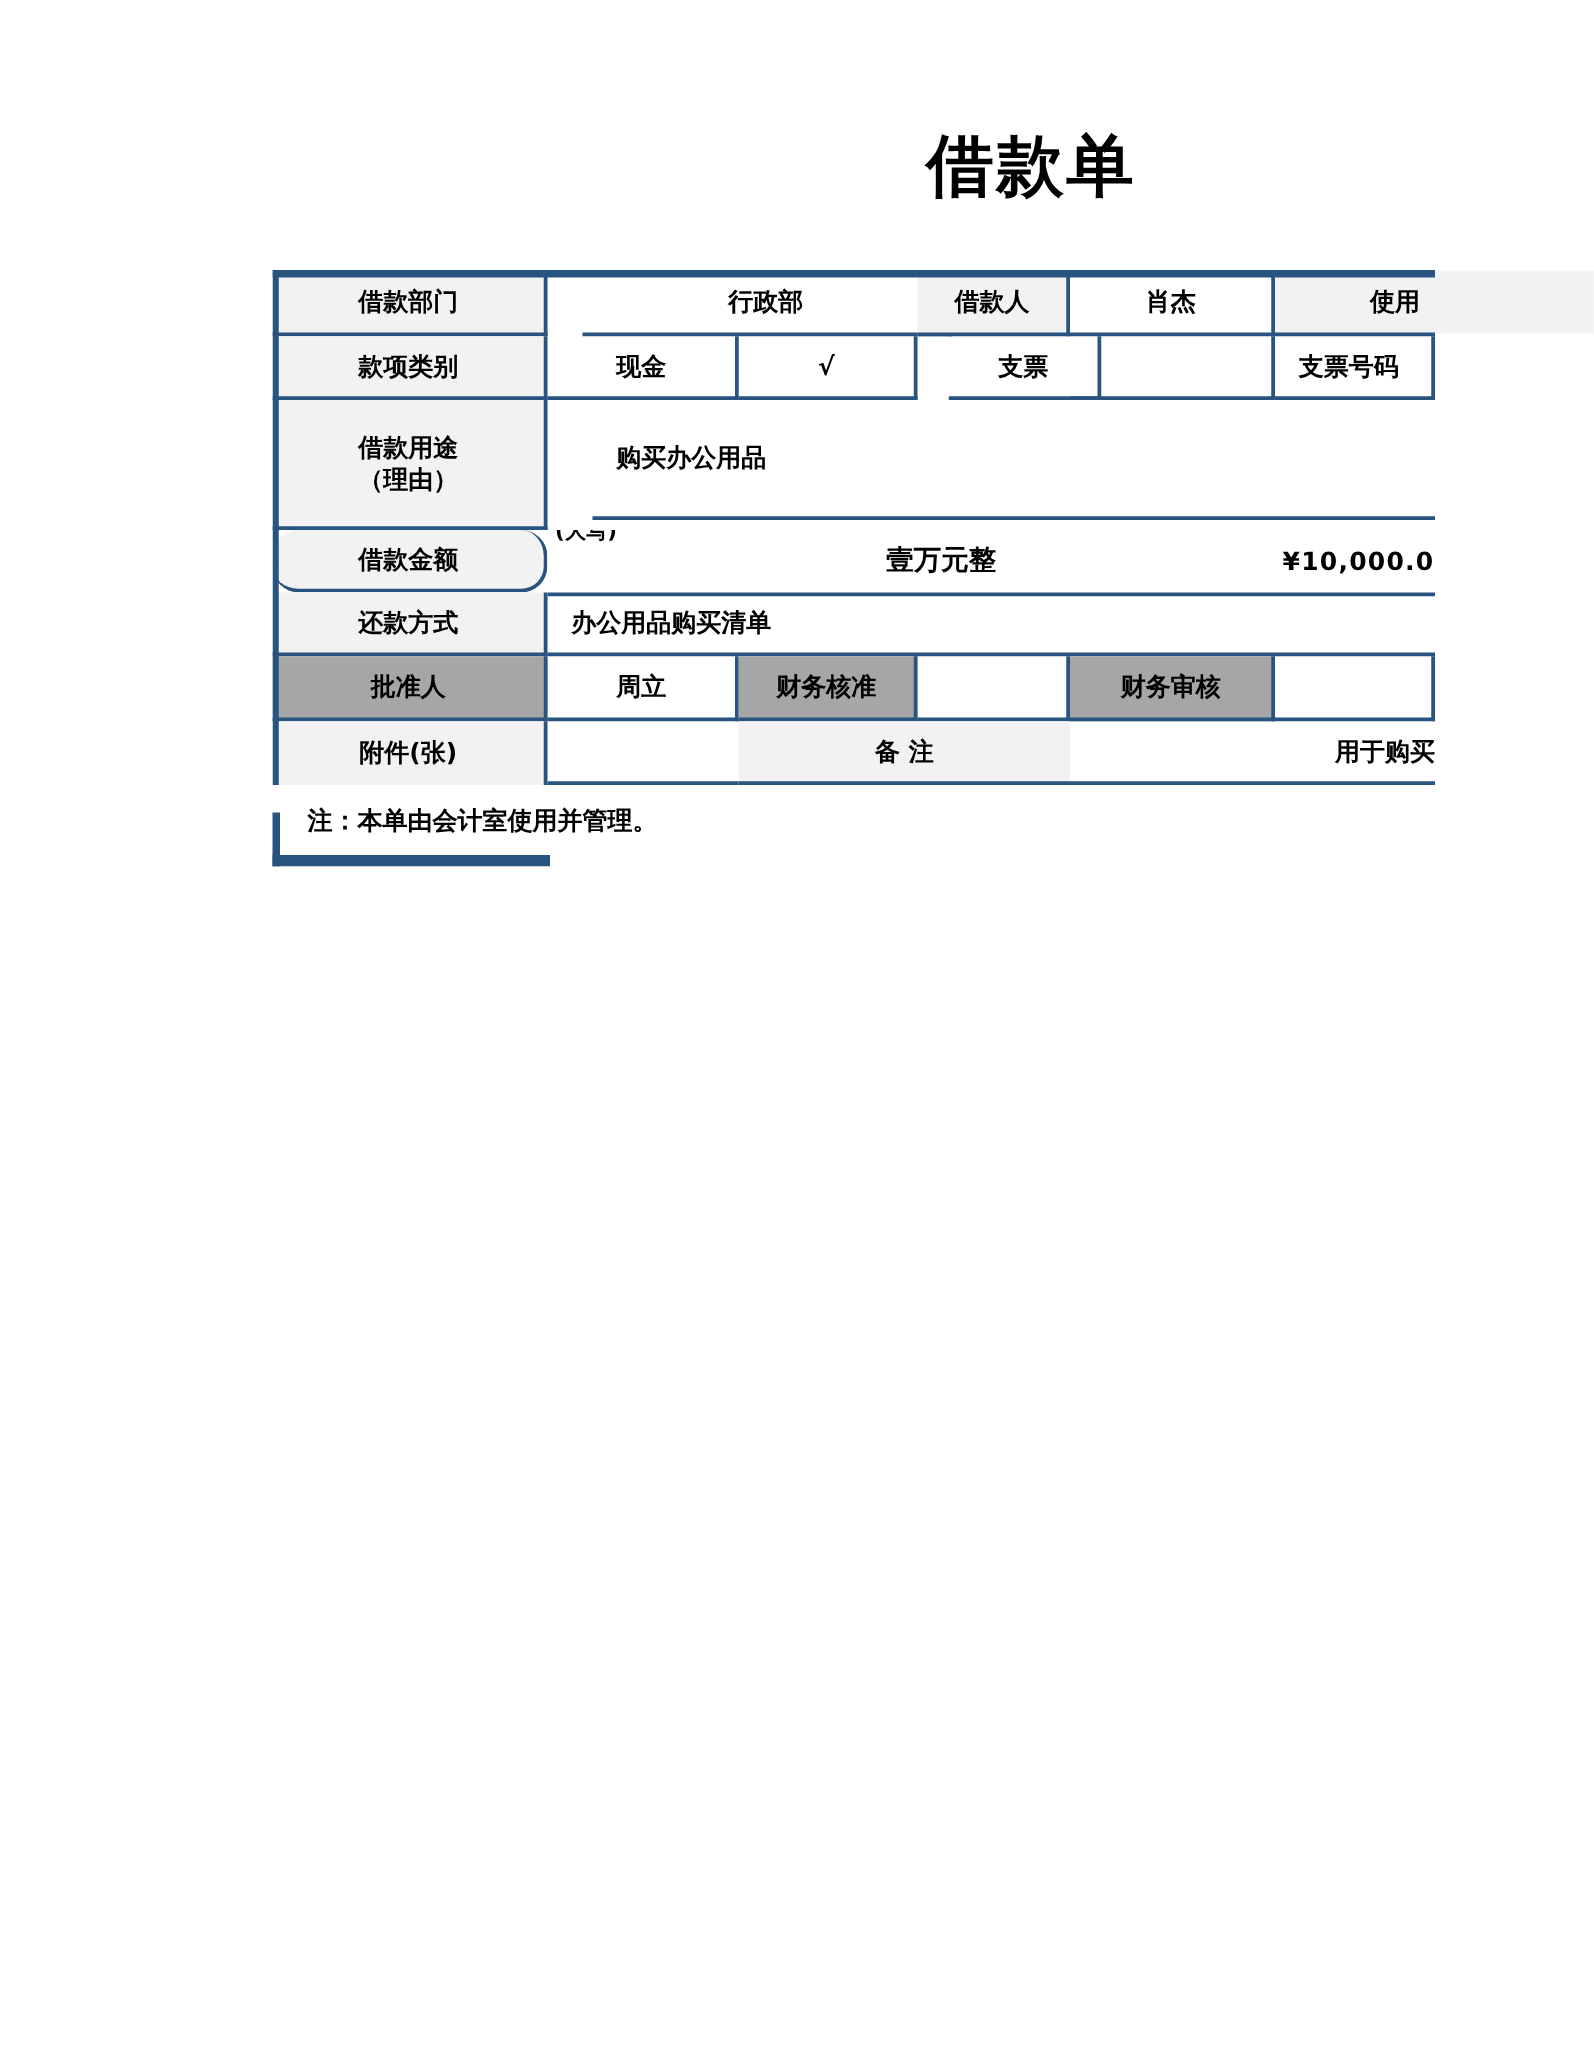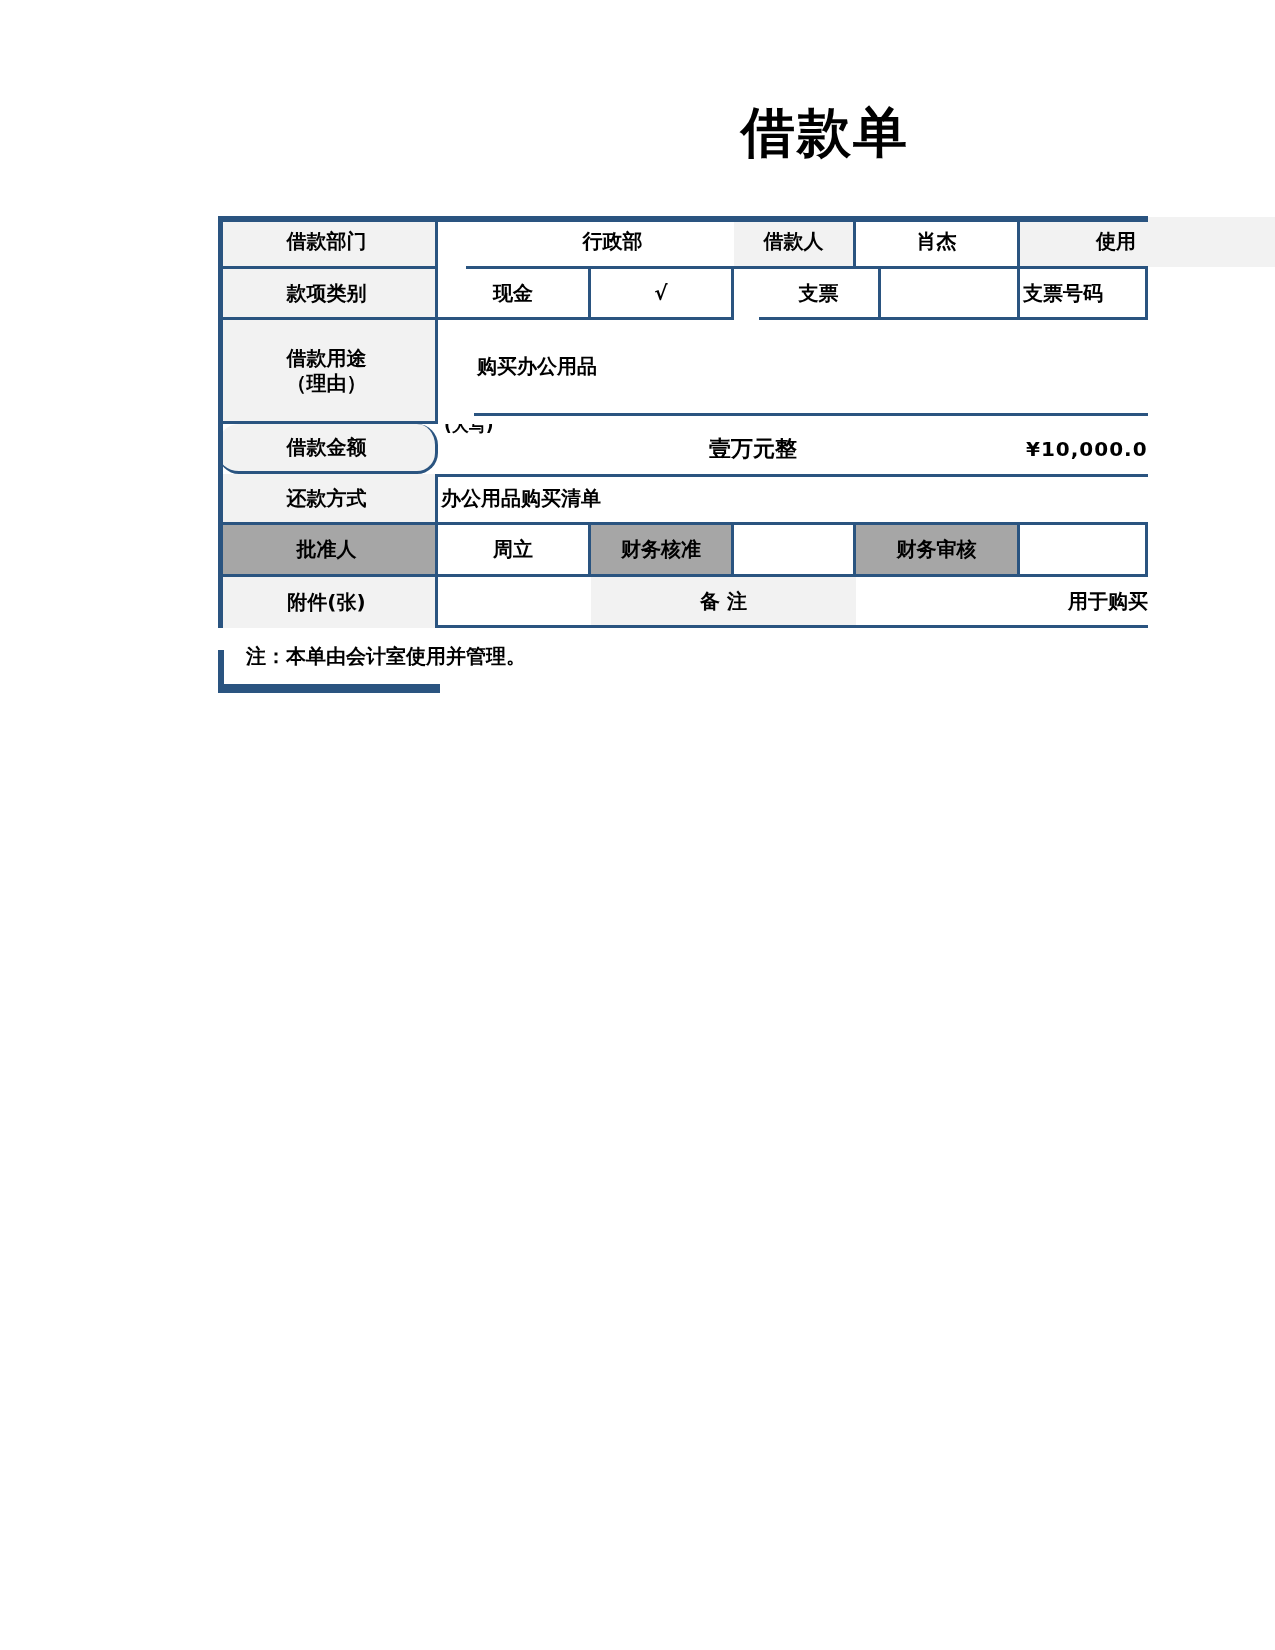--- a/index.html
+++ b/index.html
@@ -25,21 +25,21 @@
   .edgeL{position:absolute;left:0;top:0;width:5px;height:412px;background:var(--border);z-index:9;}
   .edgeT{position:absolute;left:0;top:0;width:930px;height:6px;background:var(--border);z-index:9;}
   .cell{
     position:absolute;box-sizing:border-box;display:flex;align-items:center;justify-content:center;
     font-weight:bold;font-size:20px;line-height:1.25;text-align:center;
   }
   .bR{border-right:3px solid var(--border);}
   .bB{border-bottom:3px solid var(--border);}
   .bgL{background:var(--light-gray);}
   .bgM{background:var(--mid-gray);}
-  .left{justify-content:flex-start;text-align:center;padding-left:3px;}
+  .left{justify-content:flex-start;text-align:center;padding-left:19px;}
   .caps-prefix{position:absolute;left:6px;top:-9px;font-size:17px;font-weight:bold;}
   .caps-value{position:absolute;left:255px;top:0;width:120px;height:100%;display:flex;align-items:center;justify-content:center;font-size:22px;font-weight:bold;}
   .amount-num{position:absolute;left:588px;top:0;height:100%;display:flex;align-items:center;font-size:20px;font-weight:bold;letter-spacing:1px;}
   .band-right{position:absolute;left:1148px;top:217px;width:127px;height:50px;background:var(--light-gray);}
   .footnote{position:absolute;left:246px;top:643px;font-size:20px;font-weight:bold;white-space:nowrap;}
   .corner-v{position:absolute;left:218px;top:650px;width:6px;height:43px;background:var(--border);}
   .corner-h{position:absolute;left:218px;top:684px;width:222px;height:9px;background:var(--border);}
 </style>
 </head>
 <body>

